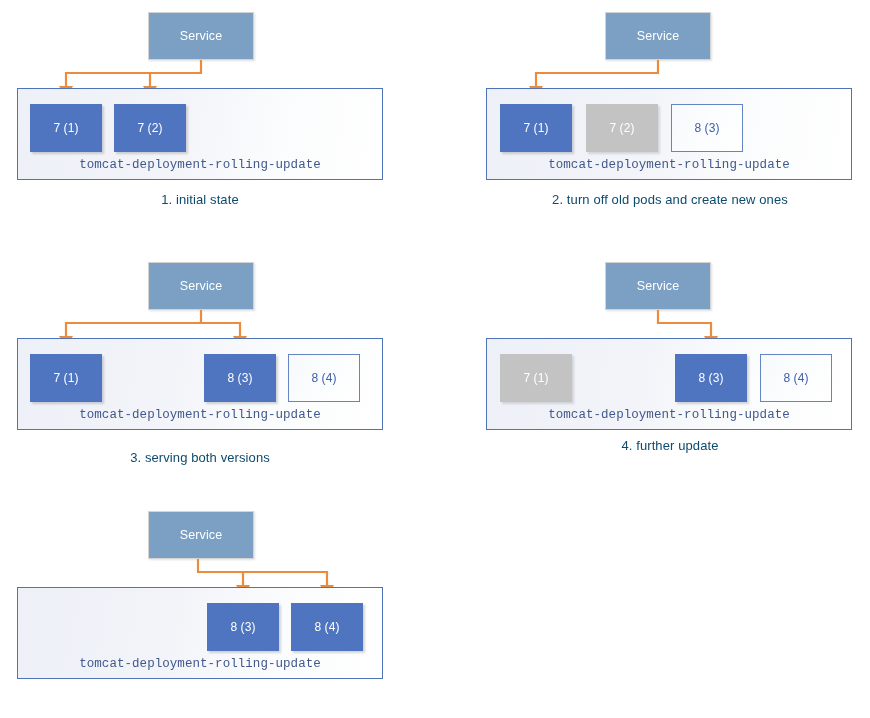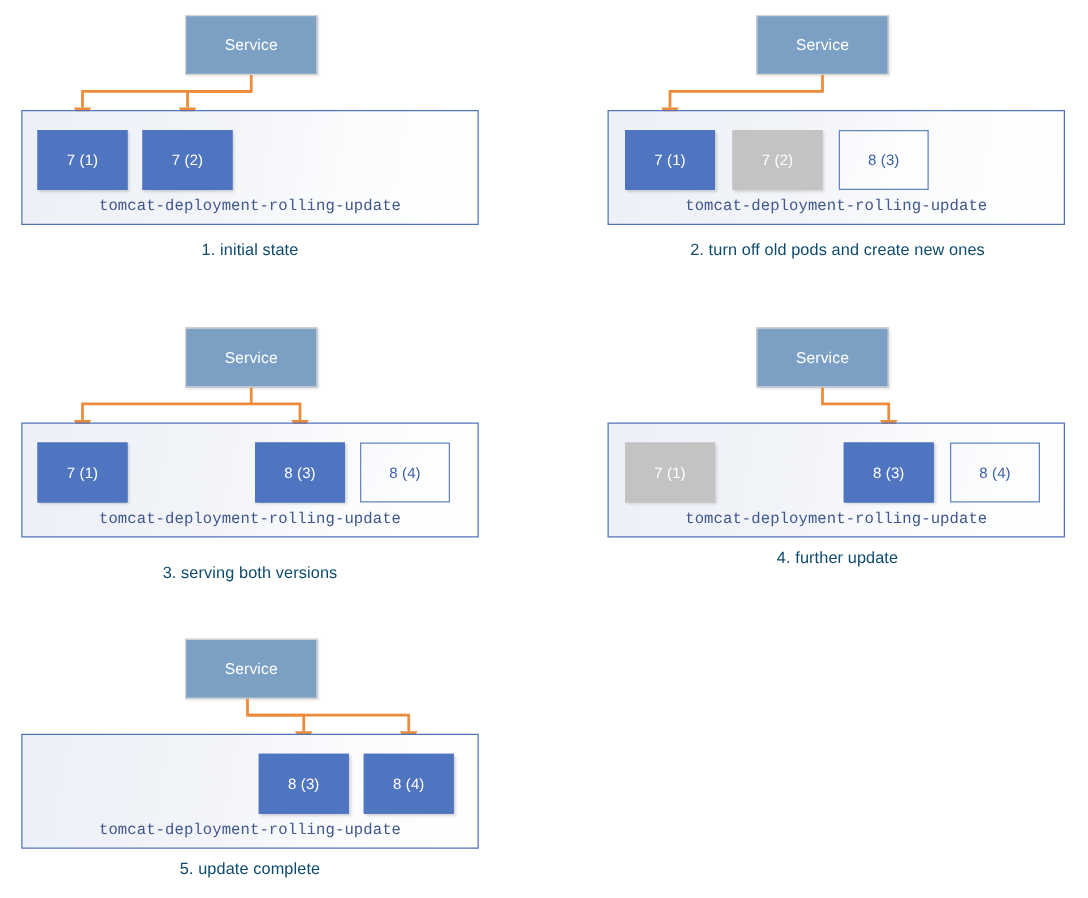--- a/index.html
+++ b/index.html
@@ -249,16 +249,15 @@
       <div class="deployment-label">tomcat-deployment-rolling-update</div>
     </div>
 
     <div class="pod active" style="left:207px; top:108px; width:72px; height:48px;">
       <span>8 (3)</span>
     </div>
     <div class="pod active" style="left:291px; top:108px; width:72px; height:48px;">
       <span>8 (4)</span>
     </div>
 
-    <div class="caption" style="left:0px; top:192px; width:400px;">5. update complete</div>
   </div>
 
 </div>
 
 </body></html>

